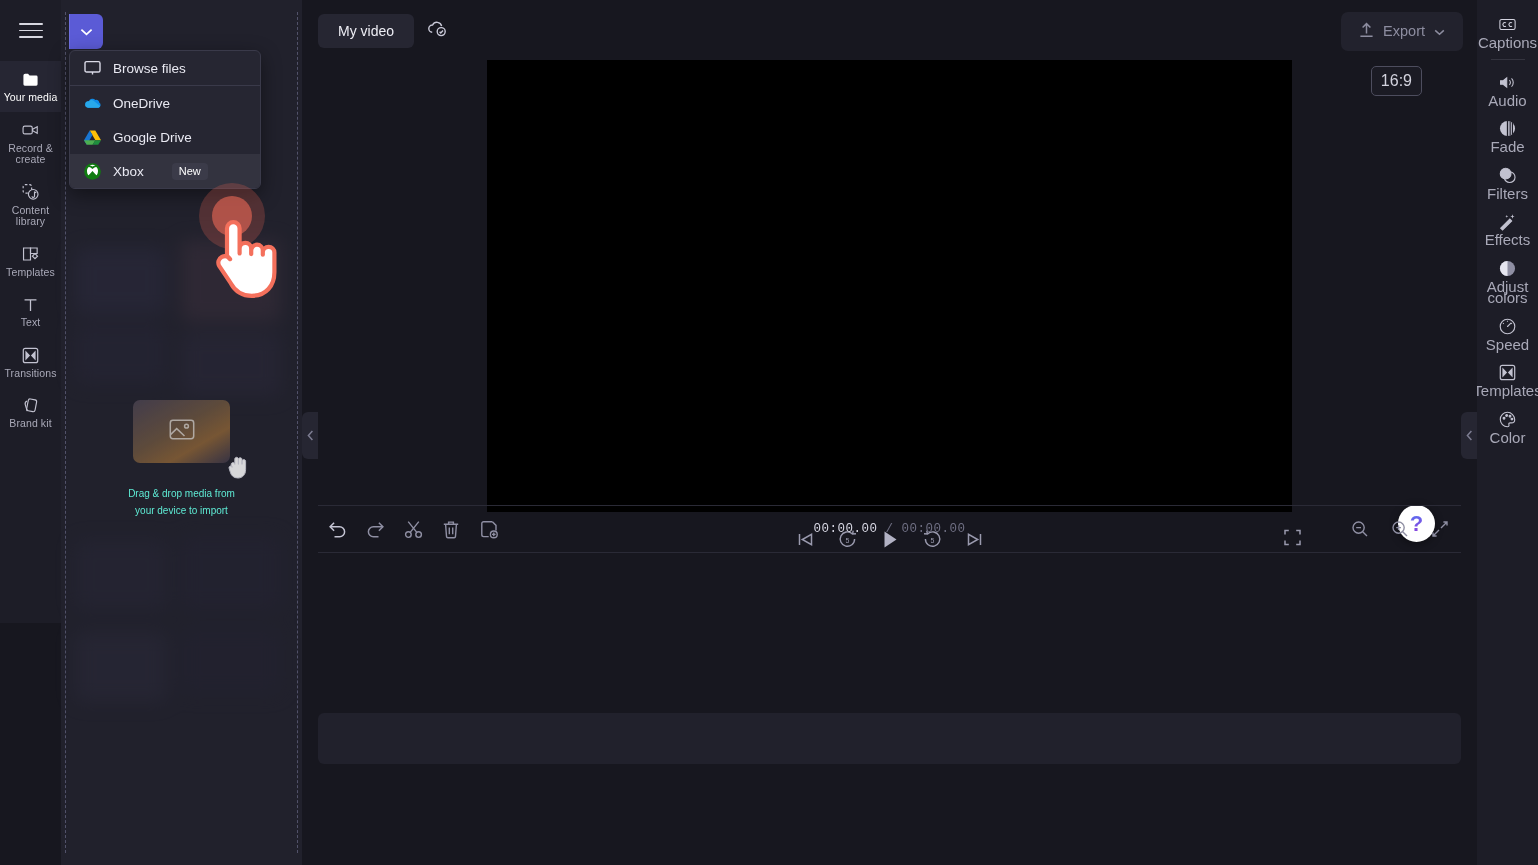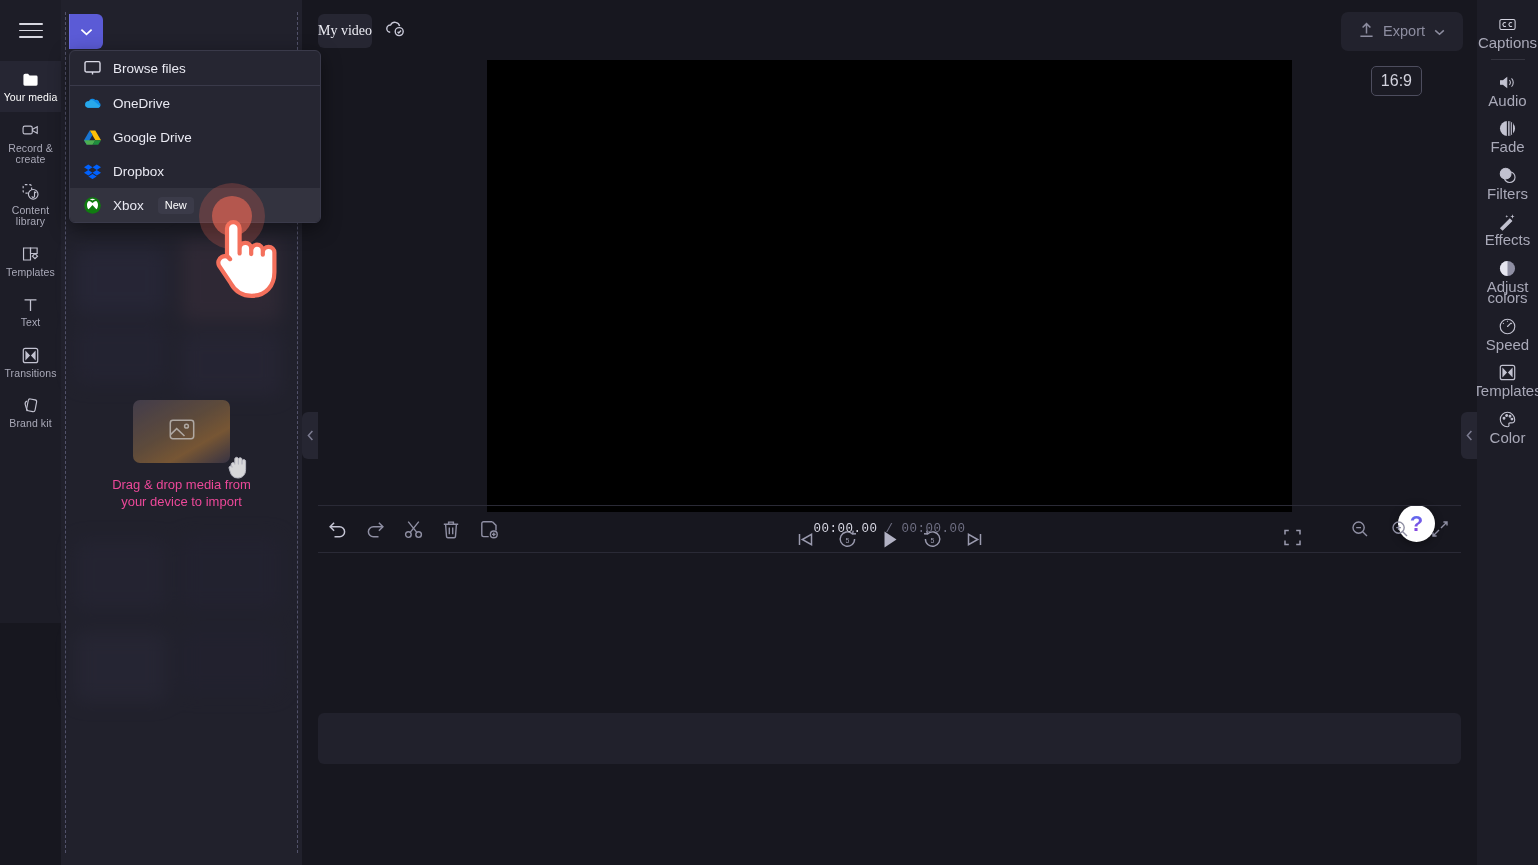--- a/index.html
+++ b/index.html
@@ -74,63 +74,63 @@
   .blur-bg {
     position: absolute; left: 10px; right: 10px; top: 240px; bottom: 20px;
     overflow: hidden; opacity: .55; filter: blur(9px);
   }
   .blur-bg .bk {
     position: absolute; border-radius: 8px;
   }
 
   .dropdown {
     position: absolute; z-index: 10;
-    left: 8px; top: 50px; width: 252px;
+    left: 8px; top: 50px; width: 192px;
     background: #262632; border: 1px solid #3a3a4a;
     border-radius: 6px; overflow: hidden;
     box-shadow: 0 6px 20px rgba(0,0,0,.45);
   }
   .dd-item {
     display: flex; align-items: center; gap: 12px;
     height: 34px; padding: 0 14px; cursor: pointer;
     font-size: 13.5px; color: #e9e9f2;
   }
   .dd-item.hl { background: #33333f; }
   .dd-sep { height: 1px; background: #3a3a4a; }
   .badge-new {
     background: #3b3b49; color: #fff; font-size: 11px;
-    padding: 2.5px 7px; border-radius: 4px; margin-left: 2px;
+    padding: 2.5px 7px; border-radius: 4px; margin-left: 16px;
   }
   .ic { width: 17px; height: 17px; display: flex; align-items: center; justify-content: center; flex: 0 0 17px; }
 
   
   .placeholder {
     position: absolute; left: 0; right: 0; top: 400px;
     display: flex; flex-direction: column; align-items: center; z-index: 5;
   }
   .ph-thumb {
     width: 97px; height: 63px; border-radius: 7px; position: relative;
     background: linear-gradient(150deg,#4a4352 0%, #6b543f 45%, #8a6236 70%, #3c3749 100%);
     opacity: .82;
     display: flex; align-items: center; justify-content: center;
     overflow: visible;
   }
   .ph-thumb .imgicon { opacity: .8; }
   .grab-hand { position: absolute; right: -24px; bottom: -22px; }
   .ph-text {
-    margin-top: 13px; text-align: center; font-size: 13px;
-    color: #ec4899; line-height: 17px; width: 175px;
+    margin-top: 22px; text-align: center; font-size: 10px;
+    color: #5eead4; line-height: 17px; width: 175px;
   }
 
   
   .center { position: relative; flex: 1; height: 865px; background: #17171f; }
   .topbar { height: 62px; display: flex; align-items: center; padding-left: 16px; gap: 12px; }
   .vid-title {
     background: #262632; color: #ededf4; border: none; border-radius: 6px;
-    padding: 9px 0; font-size: 14px; font-family: Liberation Serif, serif; cursor: pointer;
+    padding: 9px 20px; font-size: 14px; font-family: Liberation Sans, sans-serif; cursor: pointer;
   }
   .cloud-ic { cursor: pointer; }
   .export-wrap { margin-left: auto; margin-right: 14px; padding-left: 24px; }
   .export-btn {
     display: flex; align-items: center; gap: 9px;
     background: #22222d; border: none; color: #8d8da0;
     padding: 10px 18px; border-radius: 7px; font-size: 14.5px;
     font-family: inherit; cursor: pointer;
   }
 
@@ -356,32 +356,20 @@
           <svg width="17" height="15" viewBox="0 0 17 15">
               <path d="M5.7 0.6h5.6L17 10.3h-5.6z" fill="#ffc107"></path>
               <path d="M5.7 0.6L0 10.3l2.8 4.5 5.7-9.7z" fill="#1976d2"></path>
               <path d="M0 10.3h11.4l-2.8 4.5H2.8z" fill="#4caf50"></path>
               <path d="M11.4 10.3H17l-2.8 4.5H8.6z" fill="#1e8e3e"></path>
             </svg>
         </span>
         <span>Google Drive</span>
       </div>
 
-      <div class="dd-item">
-        <span class="ic">
-          <svg width="17" height="15" viewBox="0 0 17 15" fill="#0061fe">
-              <path d="M4.3 0.4L0 3.2l4.3 2.8L8.5 3.2z"></path>
-              <path d="M12.7 0.4L8.5 3.2l4.2 2.8L17 3.2z"></path>
-              <path d="M0 8.8l4.3 2.8L8.5 8.8 4.3 6z"></path>
-              <path d="M12.7 6L8.5 8.8l4.2 2.8L17 8.8z"></path>
-              <path d="M4.4 12.5l4.1 2.6 4.1-2.6-4.1-2.5z"></path>
-            </svg>
-        </span>
-        <span>Dropbox</span>
-      </div>
 
       <div class="dd-item hl">
         <span class="ic">
           <svg width="17" height="17" viewBox="0 0 17 17">
               <circle cx="8.5" cy="8.5" r="8.3" fill="#107c10"></circle>
               <path d="M8.5 6.1c1.6-1.6 3.1-2.3 3.8-2 1 .9 1.6 2.2 1.7 3.6.1 1.8-.7 3.7-1.4 4.5-.2.2-1.1-.9-4.1-4.1-3 3.2-3.9 4.3-4.1 4.1-.7-.8-1.5-2.7-1.4-4.5.1-1.4.7-2.7 1.7-3.6.7-.3 2.2.4 3.8 2z" fill="#fff"></path>
               <path d="M8.5 3.4c-1.2-.8-2.4-1.1-3-1a7 7 0 0 1 6 0c-.6-.1-1.8.2-3 1z" fill="#fff"></path>
             </svg>
         </span>
         <span>Xbox</span>

